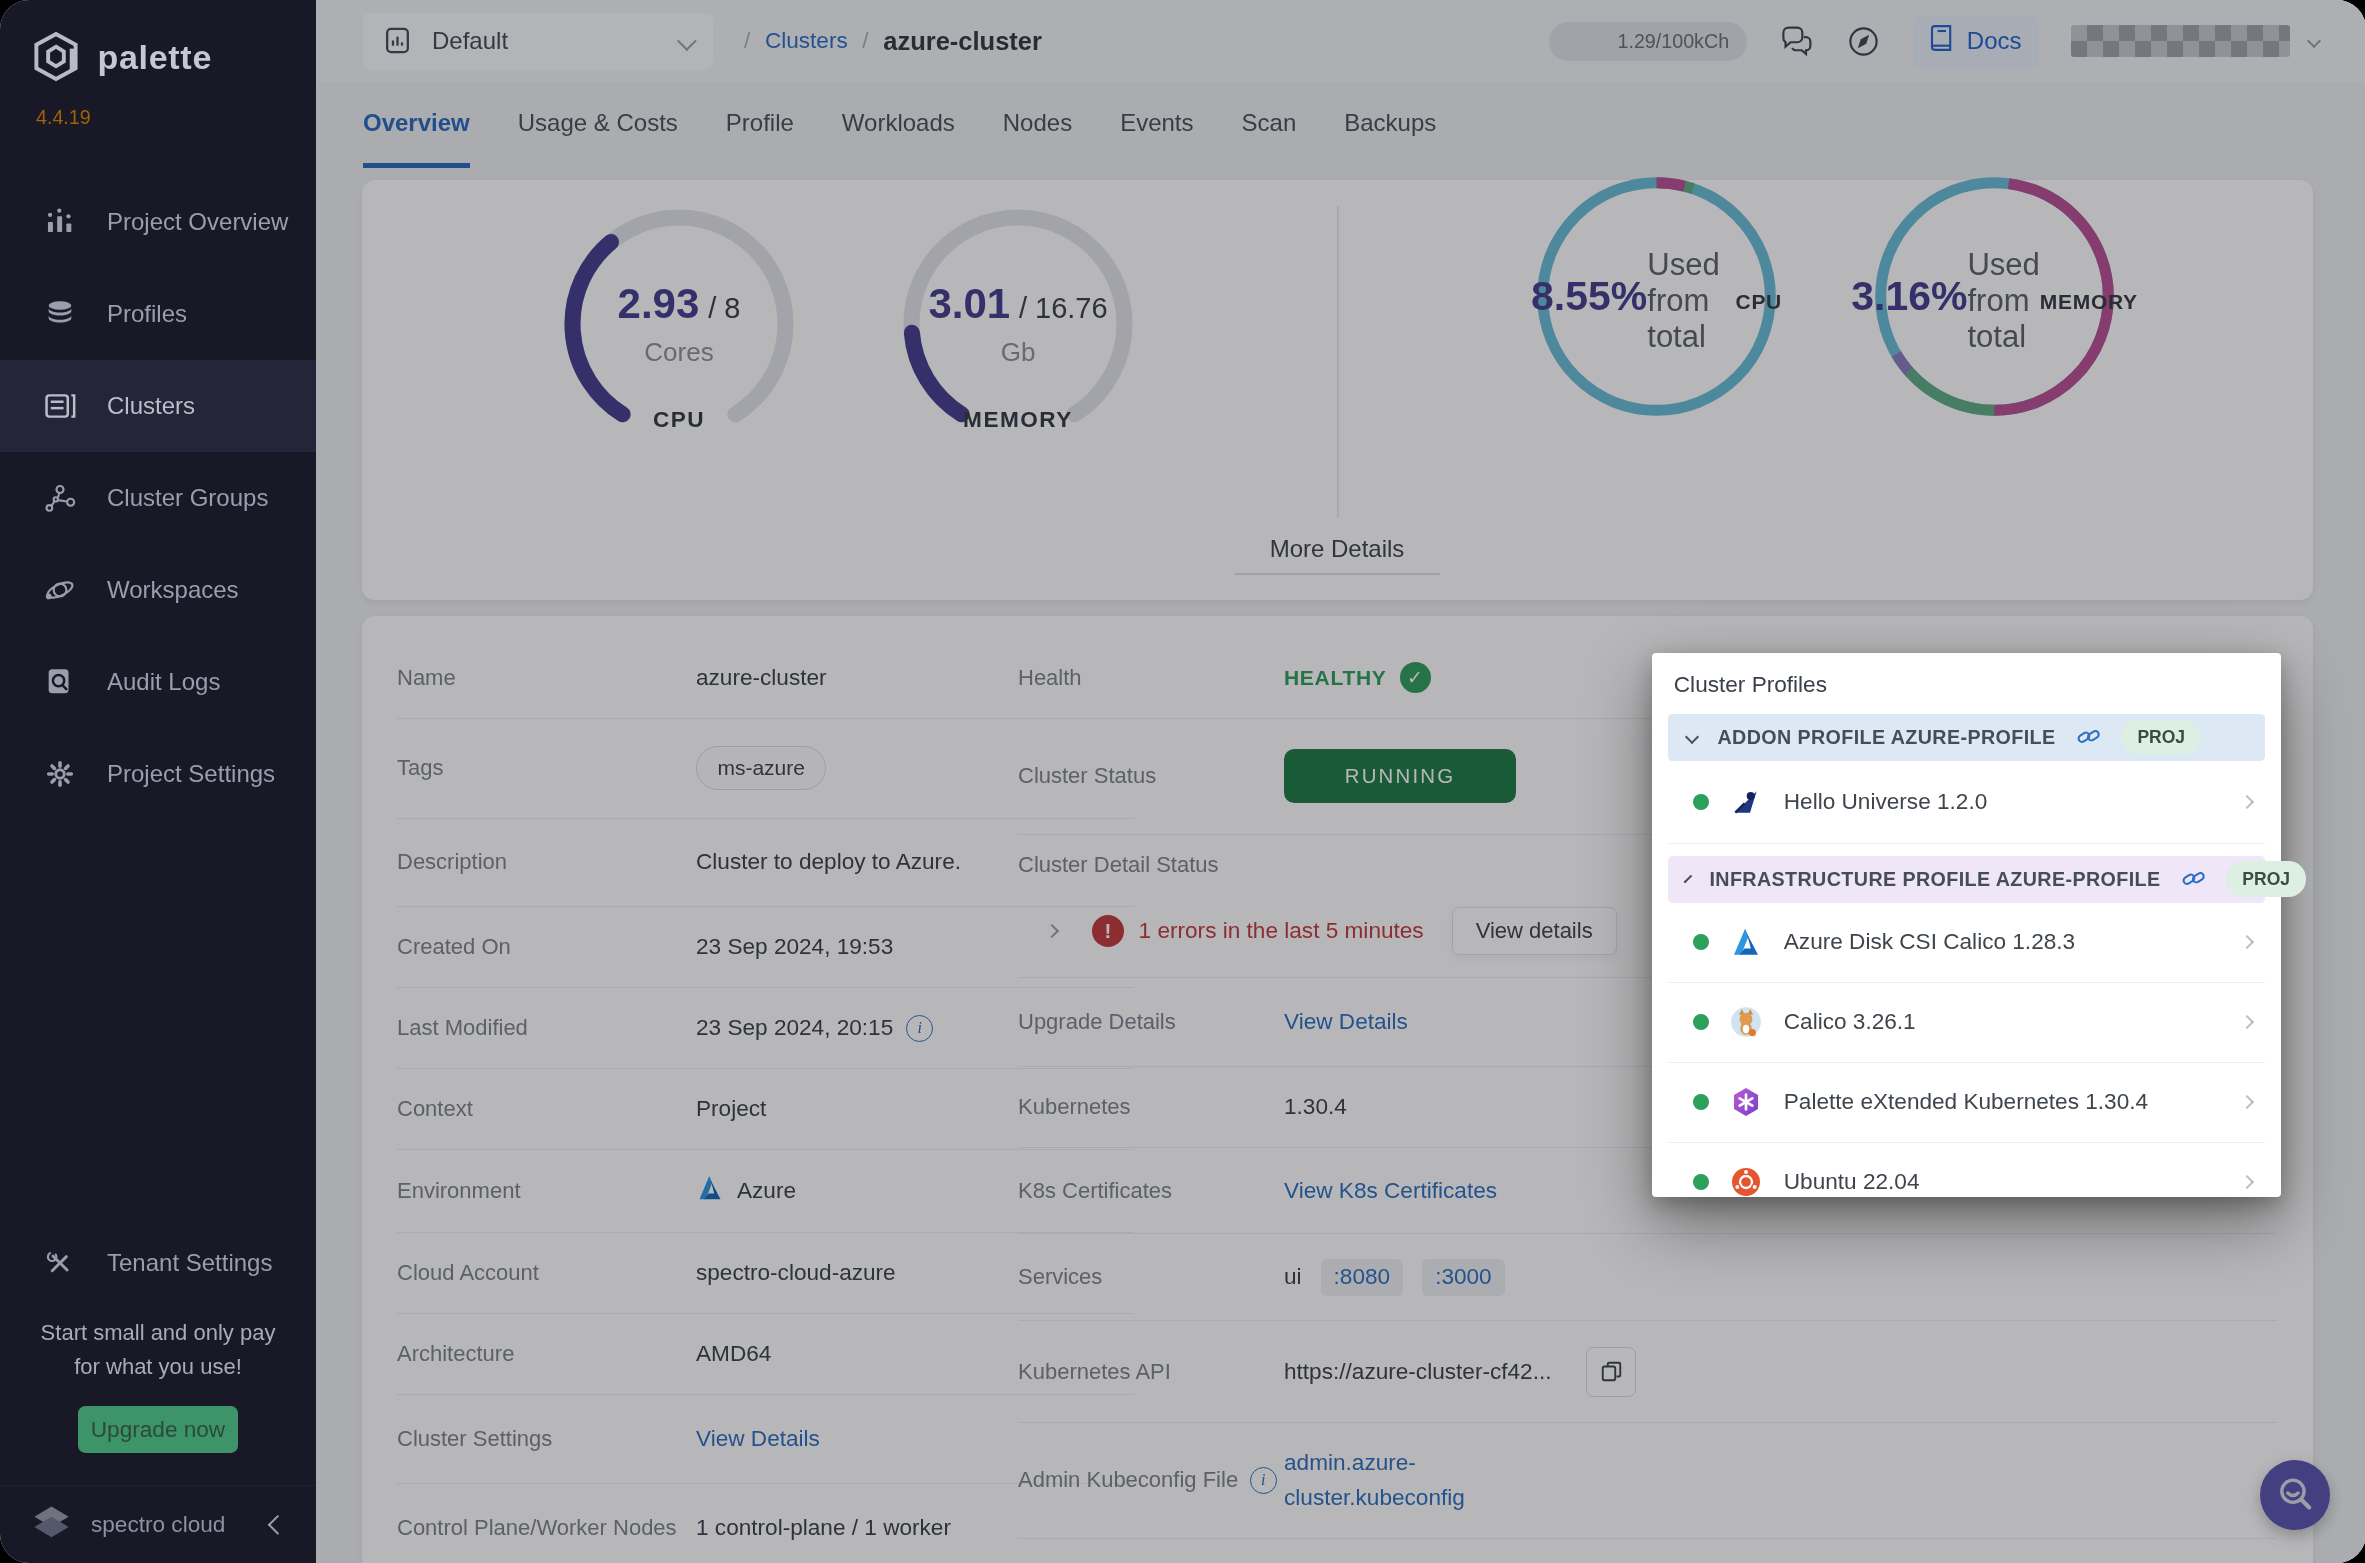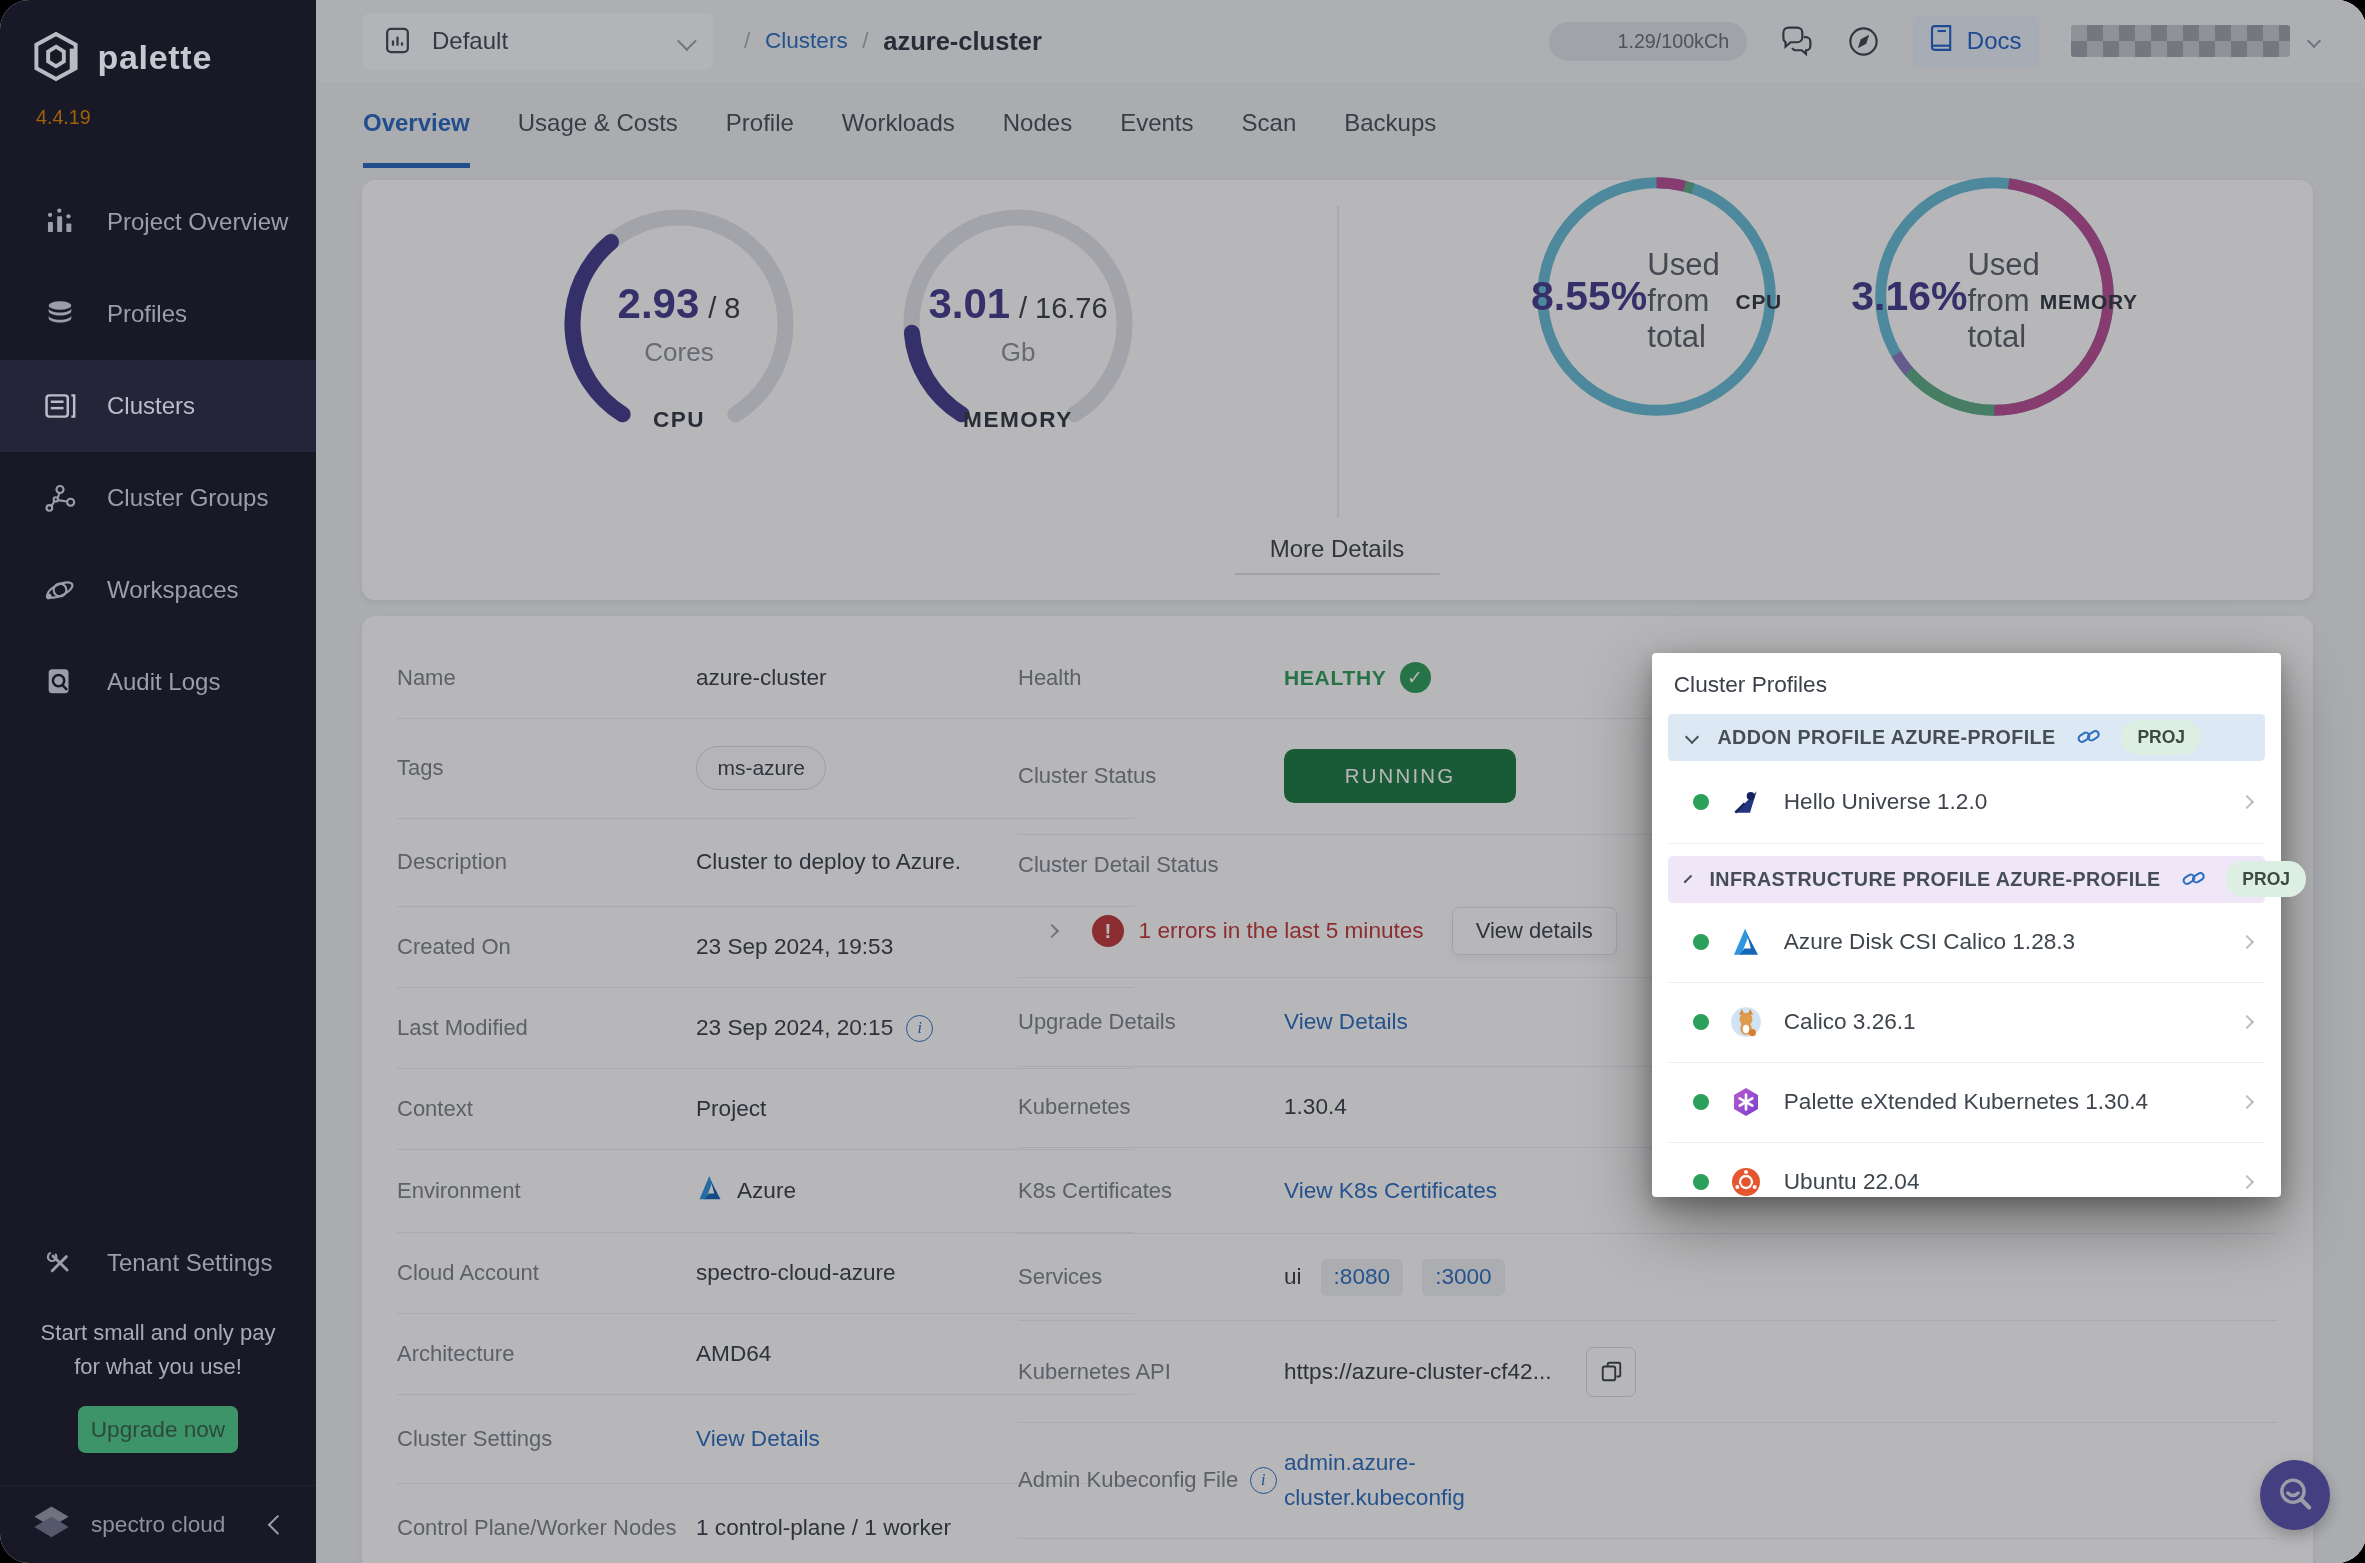--- a/index.html
+++ b/index.html
@@ -194,20 +194,39 @@
         <div class="nav-item">
           <span class="ic">
               <svg width="34" height="34" viewBox="0 0 48 48">
                 <rect x="8" y="6" width="28" height="34" rx="5" fill="#9b9dad"></rect>
                 <circle cx="22" cy="22" r="8" fill="none" stroke="#181826" stroke-width="3.5"></circle>
                 <line x1="27" y1="28" x2="34" y2="35" stroke="#181826" stroke-width="3.5"></line>
               </svg>
             </span>
           <span>Audit Logs</span>
         </div>
+        <div class="nav-item">
+          <span class="ic">
+              <svg width="34" height="34" viewBox="0 0 48 48" fill="#9b9dad">
+                <circle cx="24" cy="24" r="8"></circle>
+                <circle cx="24" cy="24" r="4" fill="#181826"></circle>
+                <g stroke="#9b9dad" stroke-width="5" stroke-linecap="round">
+                  <line x1="24" y1="8" x2="24" y2="13"></line>
+                  <line x1="24" y1="35" x2="24" y2="40"></line>
+                  <line x1="8" y1="24" x2="13" y2="24"></line>
+                  <line x1="35" y1="24" x2="40" y2="24"></line>
+                  <line x1="12.7" y1="12.7" x2="16.2" y2="16.2"></line>
+                  <line x1="31.8" y1="31.8" x2="35.3" y2="35.3"></line>
+                  <line x1="12.7" y1="35.3" x2="16.2" y2="31.8"></line>
+                  <line x1="31.8" y1="16.2" x2="35.3" y2="12.7"></line>
+                </g>
+              </svg>
+            </span>
+          <span>Project Settings</span>
+        </div>
       </div>
 
       <div class="side-bottom">
         <div class="nav-item">
           <span class="ic">
               <svg width="34" height="34" viewBox="0 0 48 48" fill="none" stroke="#9b9dad" stroke-width="4" stroke-linecap="round">
                 <line x1="13" y1="35" x2="33" y2="15"></line>
                 <line x1="14" y1="14" x2="34" y2="34"></line>
                 <path d="M10 10 a6 6 0 1 0 8 2" stroke-width="3"></path>
               </svg>

